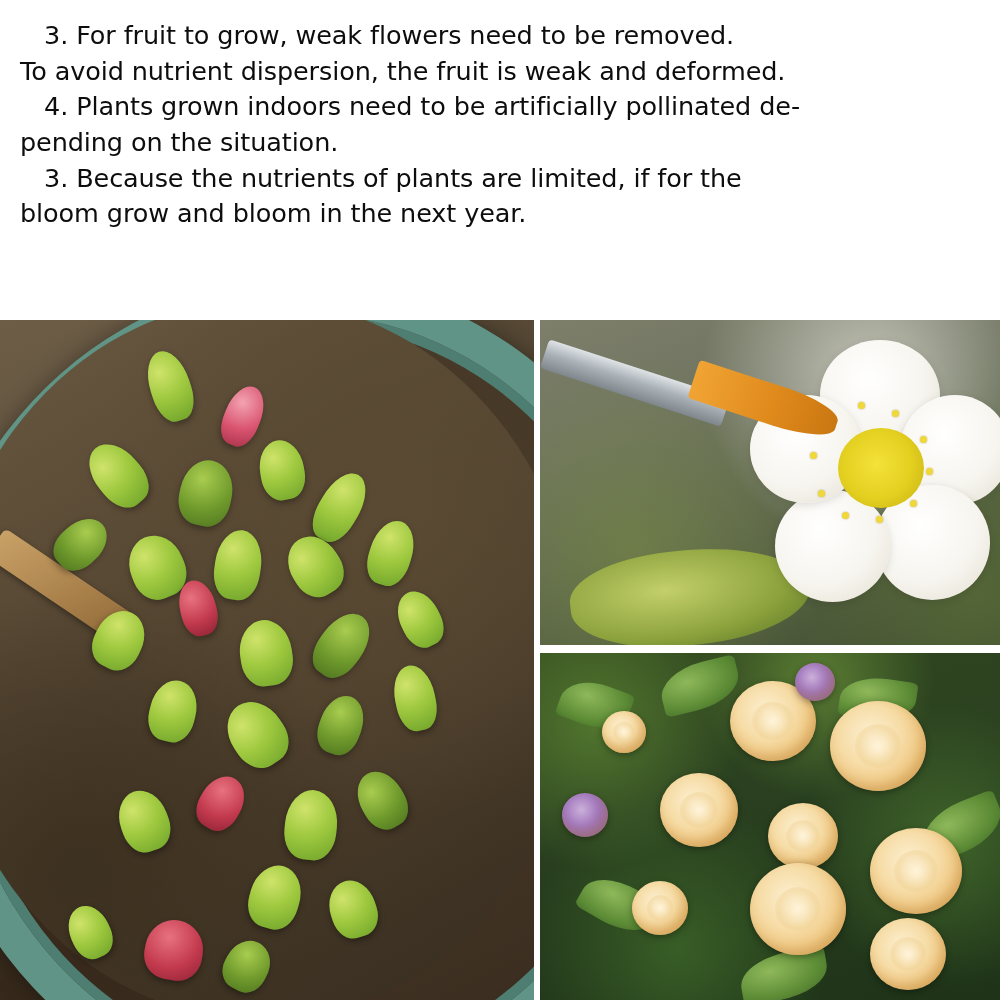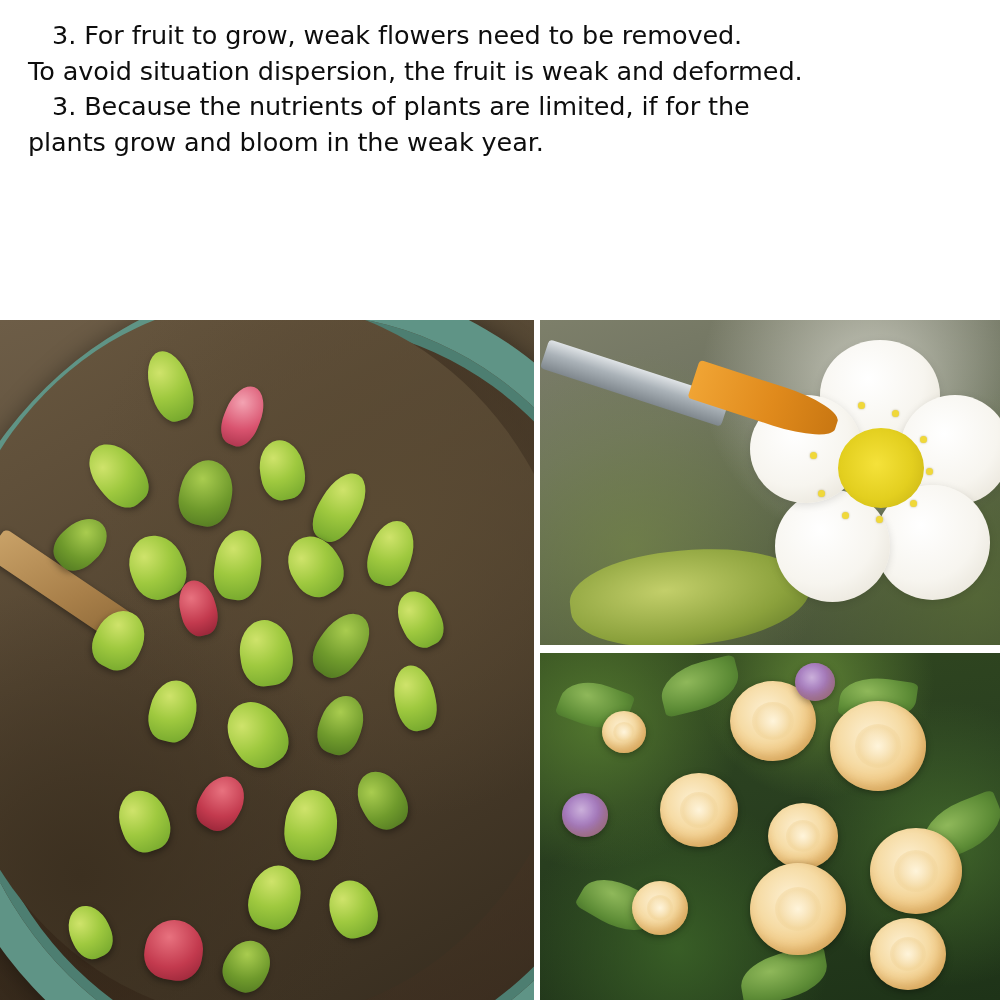--- a/index.html
+++ b/index.html
@@ -28,21 +28,21 @@
     width: 1000px;
     height: 320px;
     box-sizing: border-box;
     padding: 18px 20px 0 20px;
     color: #000000;
   }
   .para {
     font-size: 25.5px;
     line-height: 1.40;
     color: #0d0d0d;
-    margin: 0 0 0 8px;
+    margin: 0 0 0 0;
     letter-spacing: -0.1px;
   }
   .para .ln {
     display: block;
     white-space: pre;
   }
 
   
   .gallery {
     position: absolute;
@@ -240,29 +240,31 @@
 </style>
 </head>
 <body>
 
 <div class="page">
 
   <div class="text-block">
 
     <p class="para">
       <span class="ln">   3. For fruit to grow, weak flowers need to be removed.</span>
-      <span class="ln">To avoid situation dispersion, the fruit is weak and deformed.</span>
+      <span class="ln">To avoid nutrient dispersion, the fruit is weak and deformed.</span>
     </p>
 
     <p class="para">
+      <span class="ln">   4. Plants grown indoors need to be artificially pollinated de-</span>
+      <span class="ln">pending on the situation.</span>
     </p>
 
     <p class="para">
       <span class="ln">   3. Because the nutrients of plants are limited, if for the</span>
-      <span class="ln">plants grow and bloom in the weak year.</span>
+      <span class="ln">bloom grow and bloom in the next year.</span>
     </p>
 
   </div>
 
   <div class="gallery">
 
     <div class="photo photo-buds">
       <div class="pot-rim"></div>
       <div class="soil"></div>
       <div class="stick"></div>

